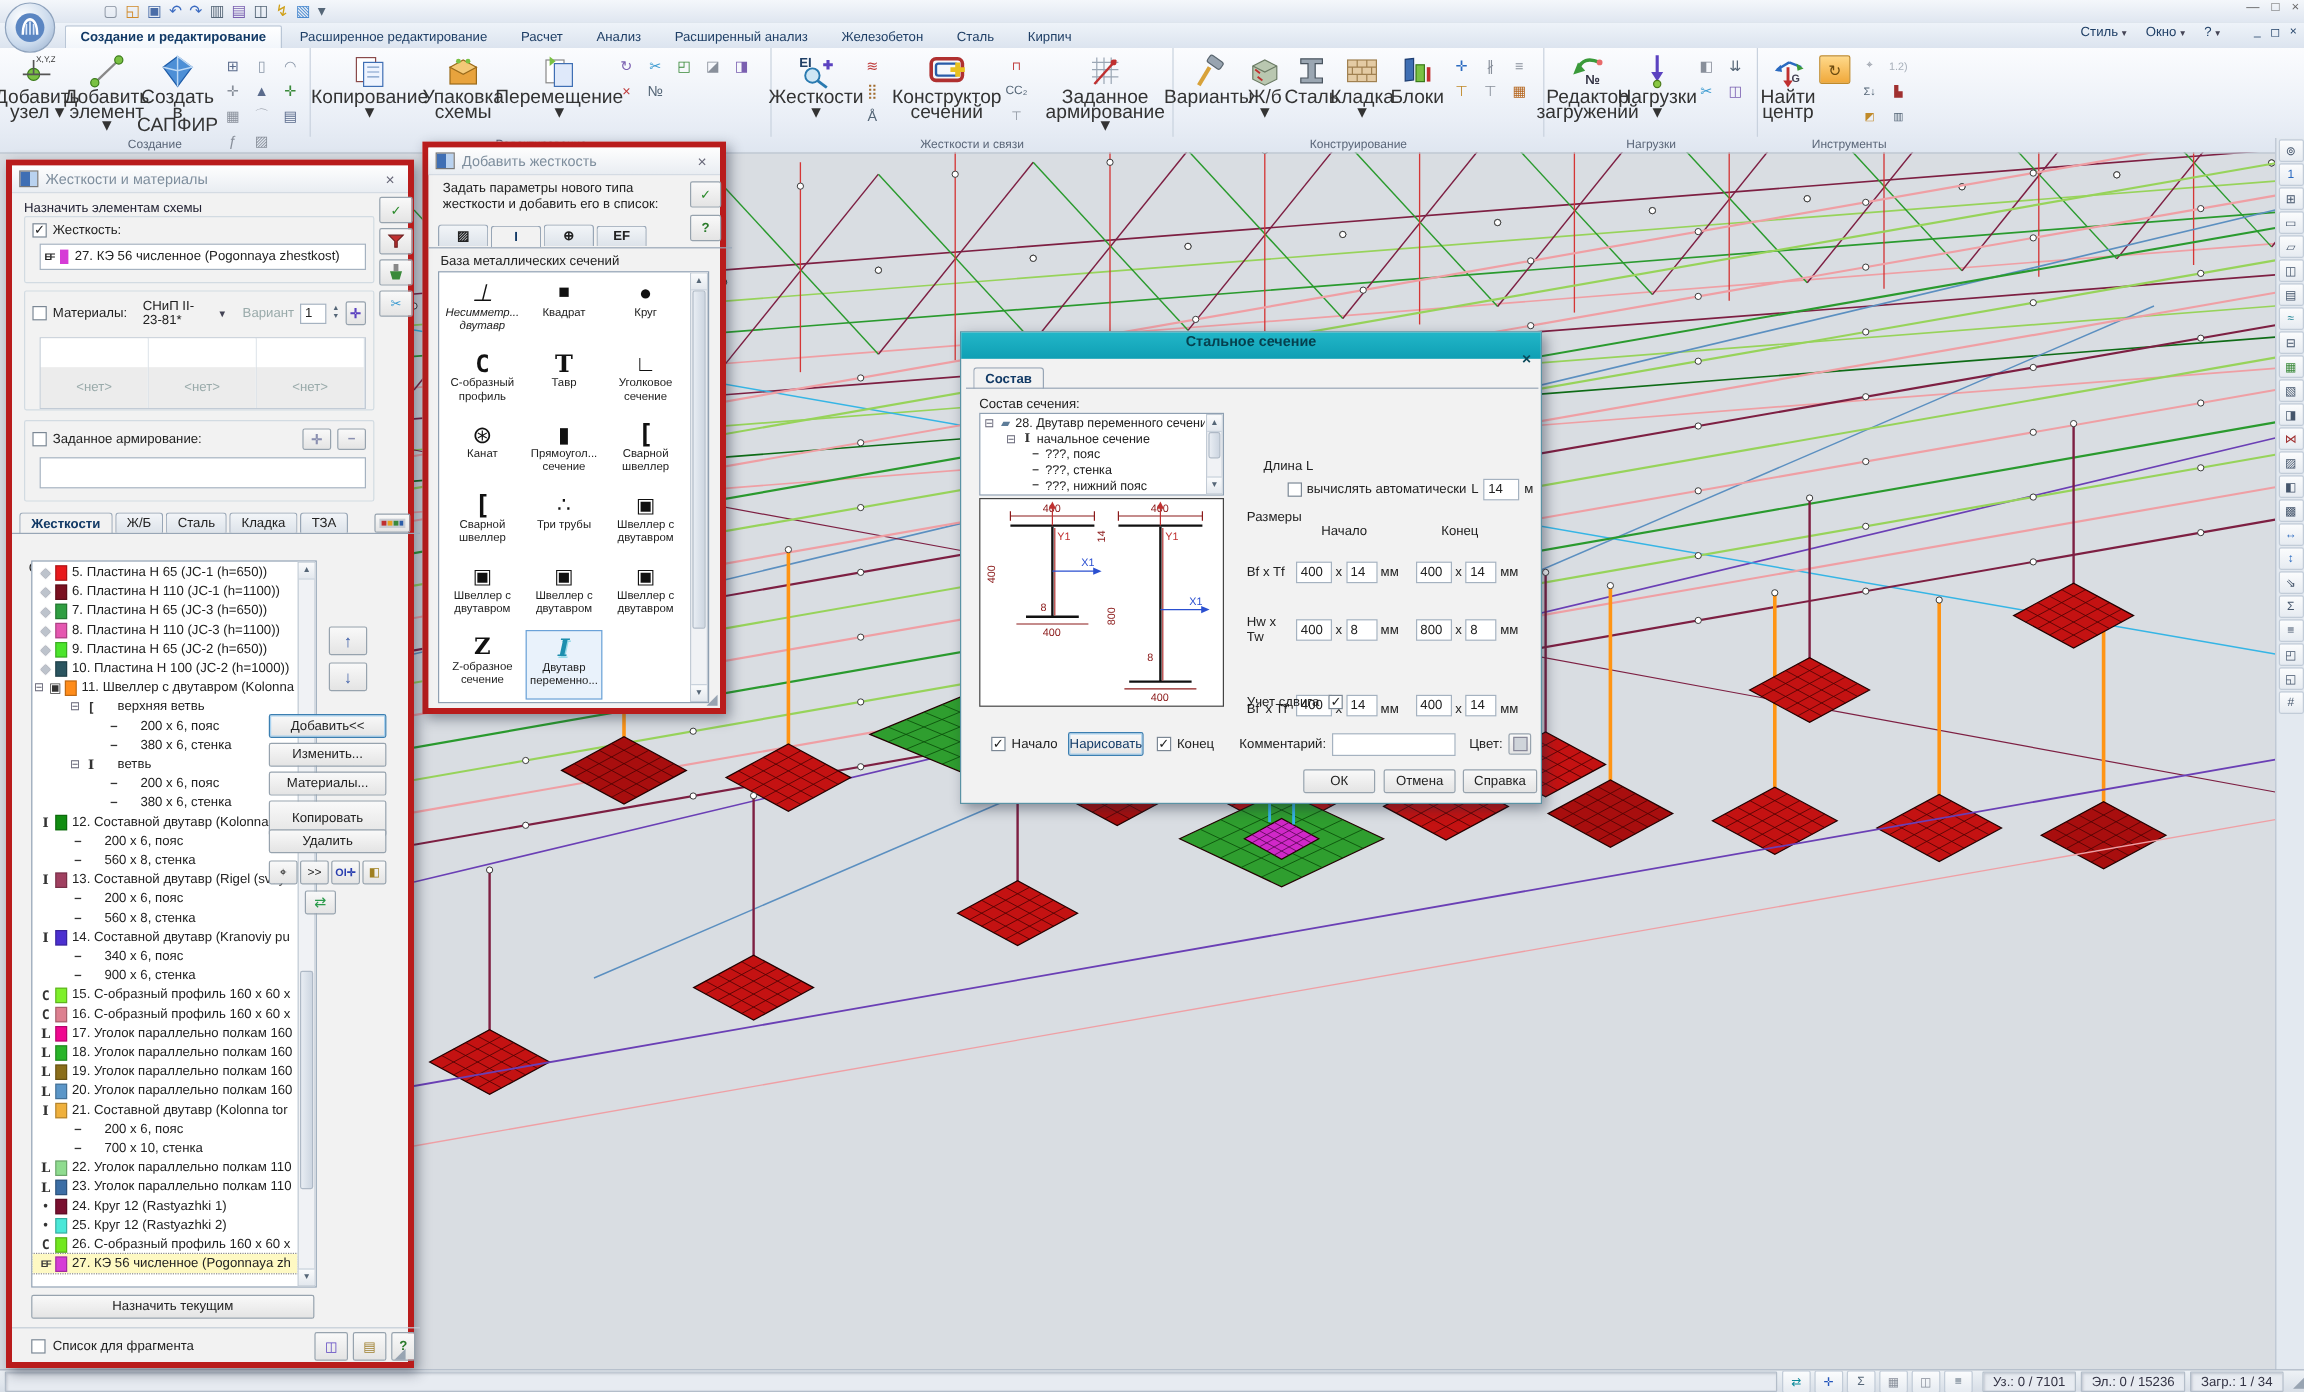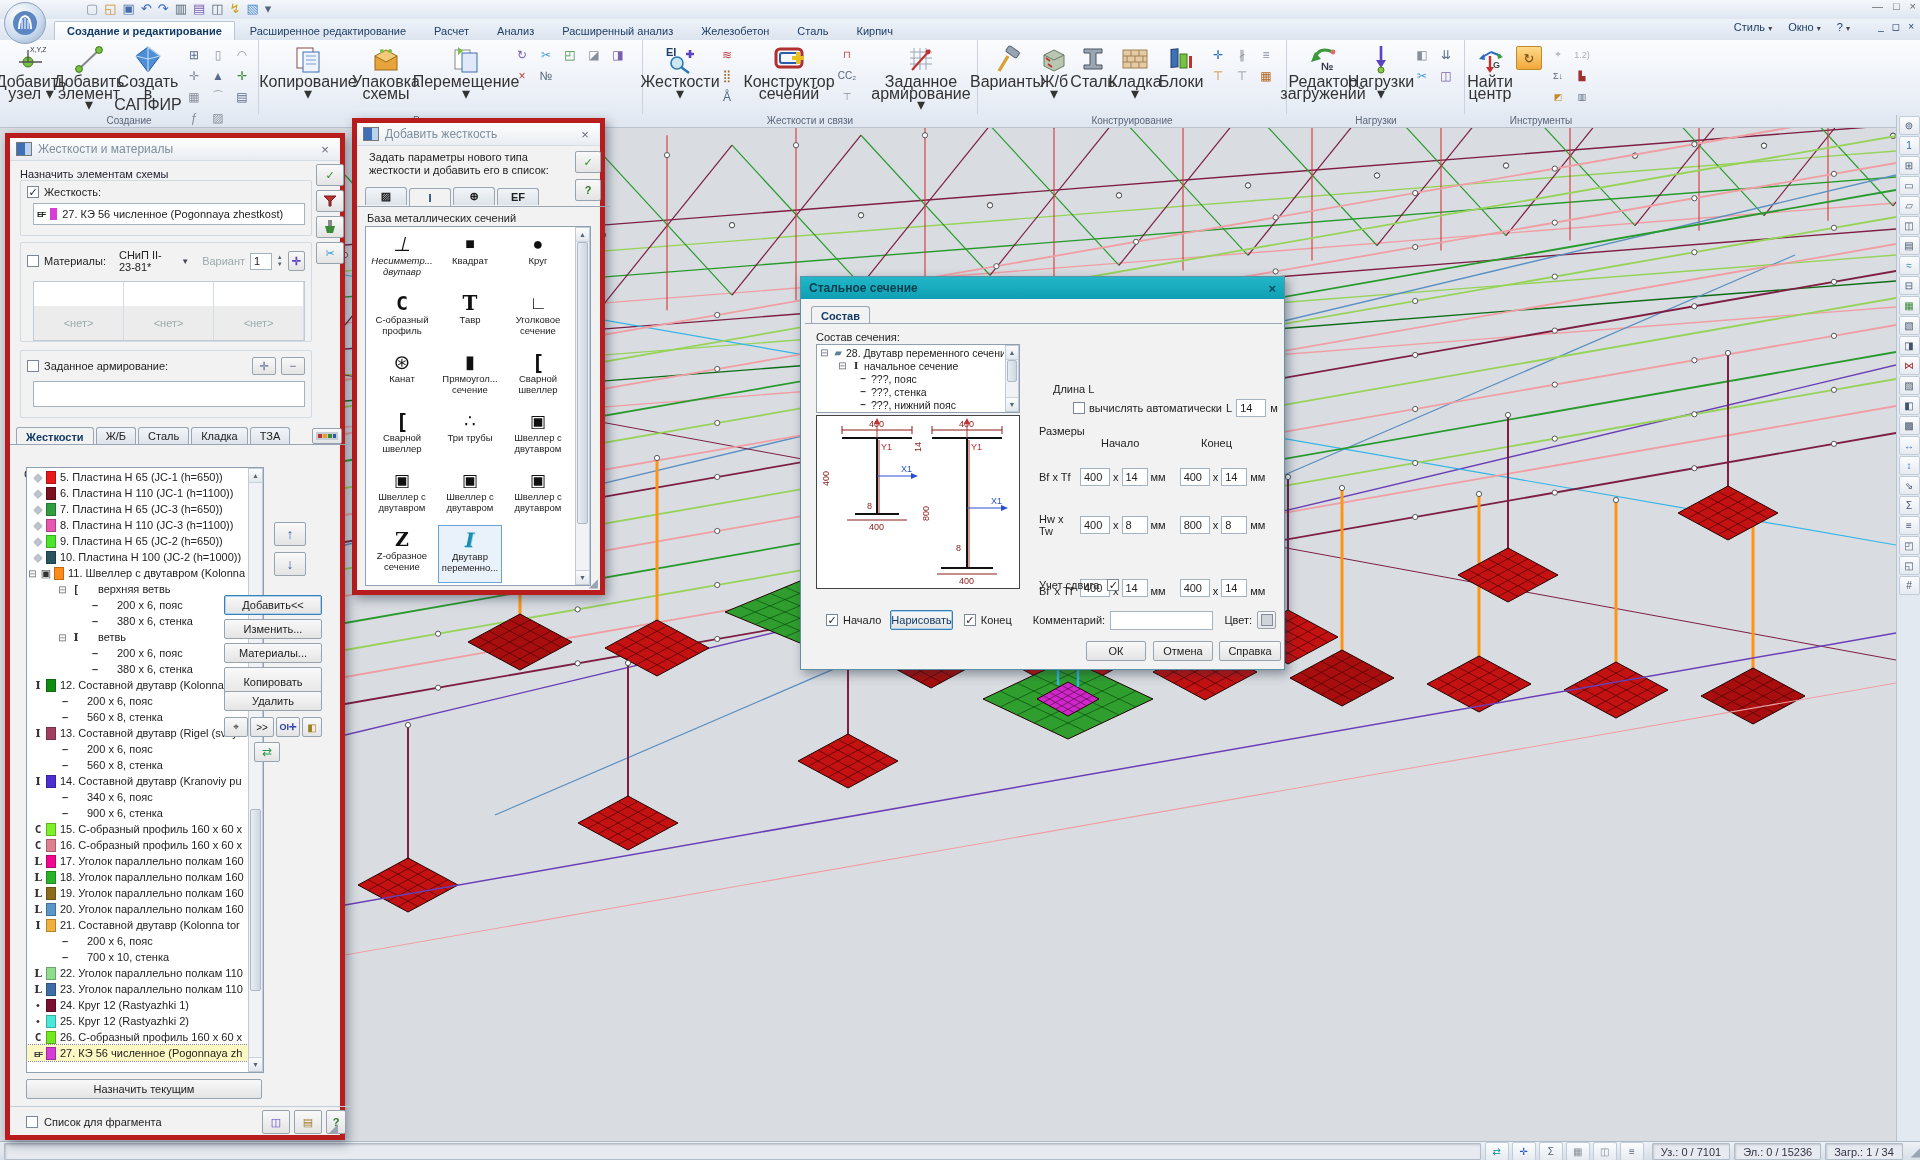--- a/index.html
+++ b/index.html
@@ -92,21 +92,21 @@
   .gi-rope::before{content:"⊛";font-size:20px;}
   .gi-rect::before{content:"▮";font-size:18px;}
   .gi-wchan::before{content:"[";font-family:"DejaVu Sans Mono",monospace;font-size:22px;font-weight:bold;}
   .gi-pipes::before{content:"∴";font-size:18px;}
   .gi-chani::before{content:"▣";font-size:17px;}
   .gi-z::before{content:"Z";font-family:"DejaVu Serif",serif;font-size:19px;font-weight:bold;}
   .gi-vari::before{content:"I";font-family:"DejaVu Serif",serif;font-size:20px;font-weight:bold;
                    color:#1d8fae;transform:skewX(-12deg);display:inline-block;text-shadow:1px 1px 0 #9adbe8;}
   
   .steel .dtitle2{height:22px;background:linear-gradient(#22b6c8,#0f9fb4);color:#06404e;font-weight:bold;
-          display:flex;align-items:center;padding:0 8px;font-size:12px;}
+          display:flex;align-items:center;padding:0 8px;font-size:12px;flex-direction:column;}
   .trow{height:13px;display:flex;align-items:center;white-space:nowrap;overflow:hidden;font-size:10.5px;}
   .tind.tv0{width:2px;}.tind.tv1{width:18px;}.tind.tv2{width:36px;}
   .srow{position:relative;height:48px;}
   .num{background:#fff;border:1px solid #a5b2c0;box-sizing:border-box;font-size:11px;display:flex;align-items:center;padding:0 3px;}
   
   .rtool{width:19px;height:17px;margin:1px auto;display:flex;align-items:center;justify-content:center;
          font-size:10px;color:#44556b;background:linear-gradient(#fbfcfd,#e6ebf1);border:1px solid #c2ccd8;border-radius:2px;}
   
   .status{left:0;top:1141px;width:1920px;height:19px;background:linear-gradient(#eef2f6,#d6dde6);
           border-top:1px solid #aeb9c6;display:flex;align-items:center;font-size:11px;color:#334;}

